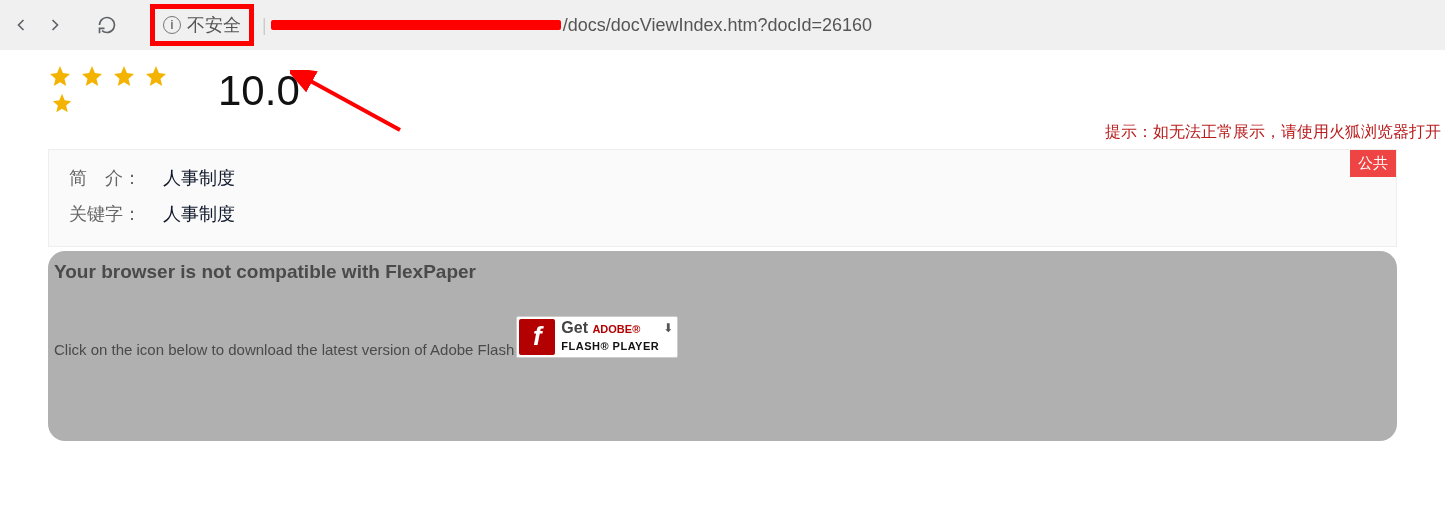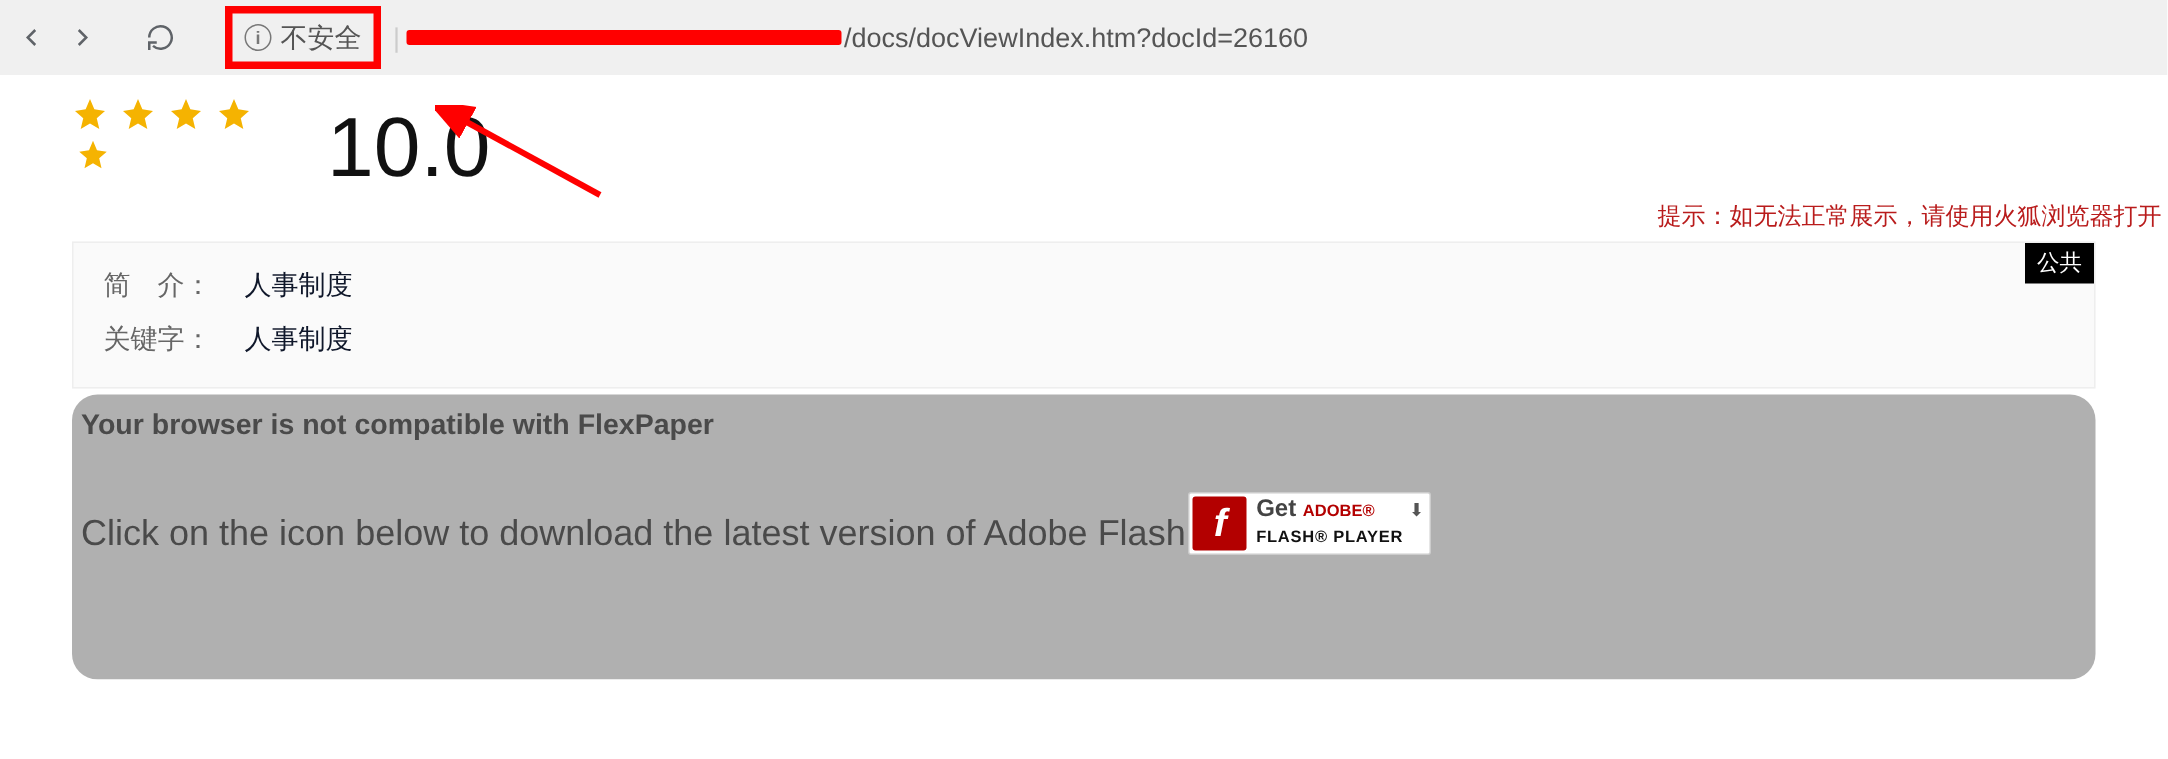--- a/index.html
+++ b/index.html
@@ -84,21 +84,21 @@
     flex-direction: column;
     gap: 4px;
     margin-right: 50px;
   }
   .star-line { display: flex; gap: 8px; }
   .star {
     width: 24px; height: 24px; color: #f5b301;
   }
   .small-star { width: 22px; height: 22px; margin-left: 3px; }
   .rating-num {
-    font-size: 56px;
+    font-size: 42px;
     color: #111;
     line-height: 1;
     margin-top: 6px;
   }
 
   
   .hint-row {
     text-align: right;
     padding: 8px 4px 6px 0;
     color: #b91c1c;
@@ -109,21 +109,21 @@
   .meta-box {
     margin: 0 48px;
     background: #fafafa;
     border: 1px solid #eee;
     position: relative;
     padding: 16px 20px 20px 20px;
   }
   .badge-public {
     position: absolute;
     top: 0; right: 0;
-    background: #000000;
+    background: #ef4444;
     color: #fff;
     font-size: 15px;
     padding: 4px 8px;
   }
   .meta-line {
     display: flex;
     font-size: 18px;
     color: #555;
     margin-bottom: 12px;
     gap: 16px;
@@ -153,21 +153,21 @@
     font-weight: bold;
     line-height: 1.4;
   }
   .flash-row {
     display: flex;
     align-items: flex-end;
     margin-top: 30px;
   }
   .flash-click {
     color: #4a4a4a;
-    font-size: 24px;
+    font-size: 15px;
     font-weight: normal;
   }
   .flash-btn {
     display: inline-flex;
     align-items: center;
     background: #fff;
     border: 1px solid #ccc;
     border-radius: 2px;
     margin-left: 2px;
     position: relative;

